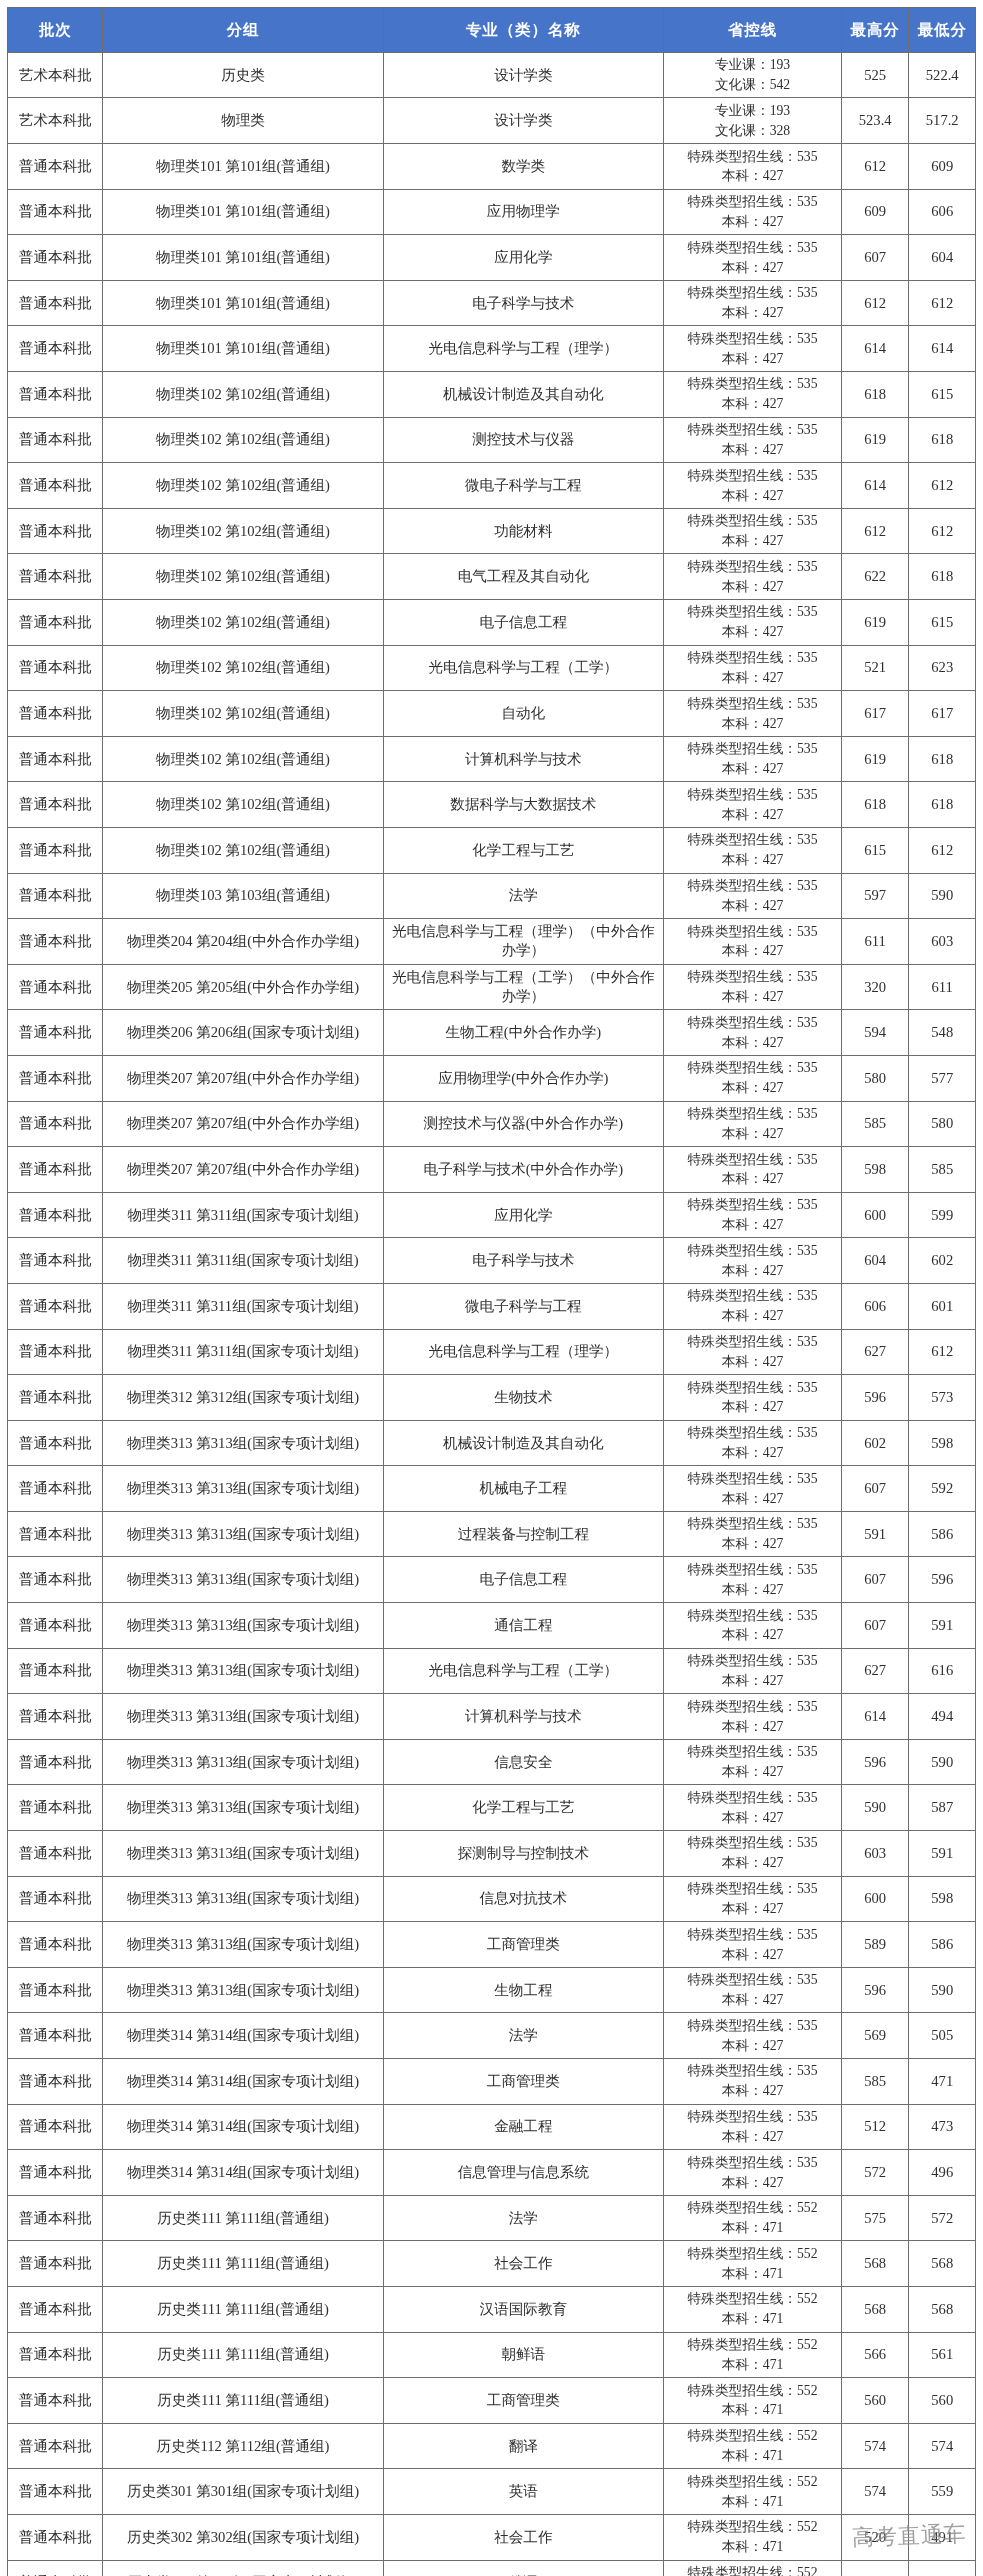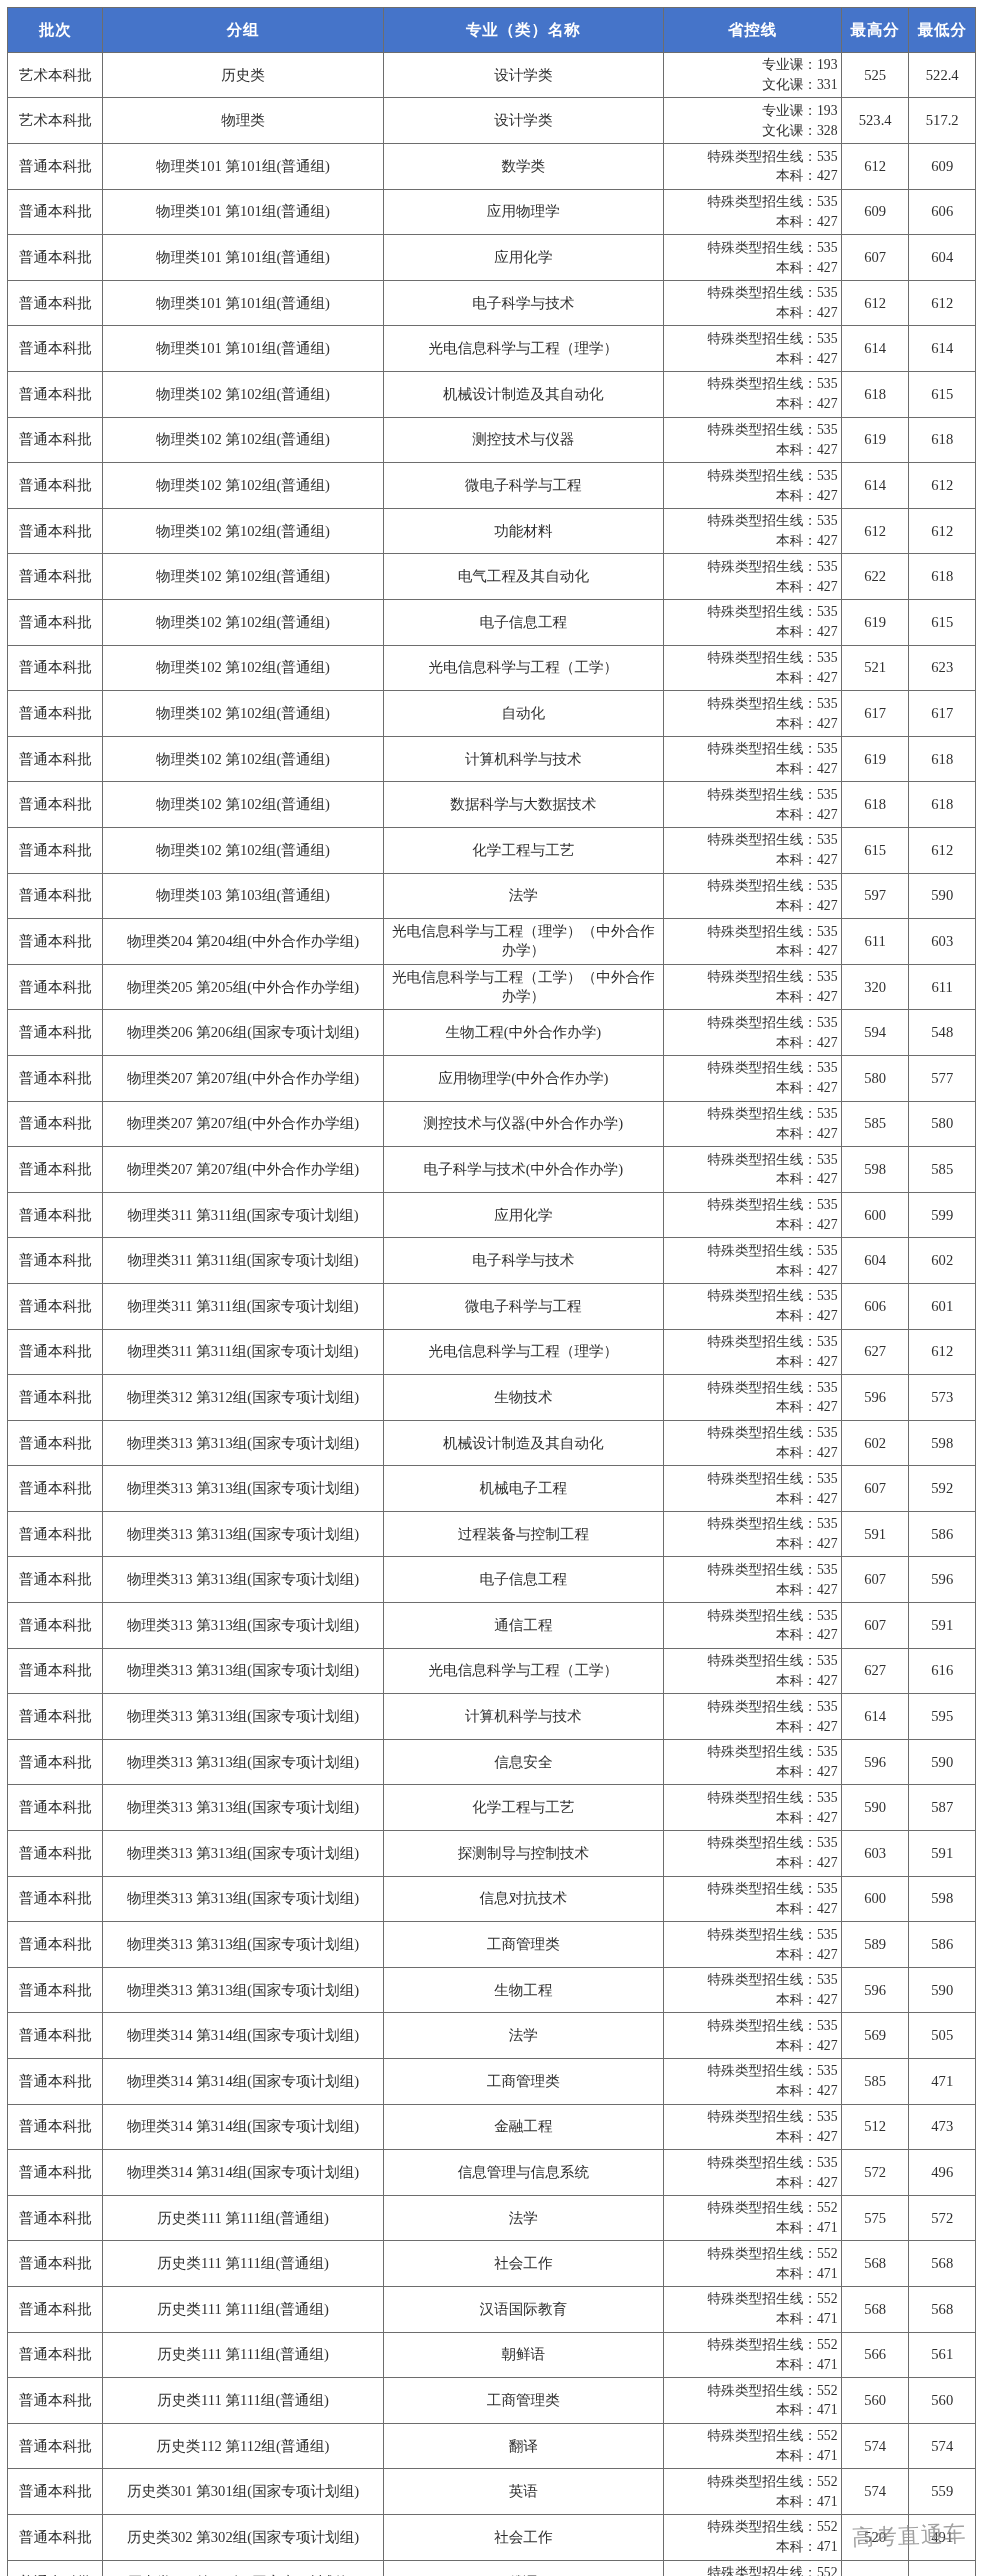--- a/index.html
+++ b/index.html
@@ -25,21 +25,21 @@
     font-size:15.5px;
     font-weight:600;
     height:40px;
     text-align:center;
     letter-spacing:0.9px;
     margin-left:27px;
   }
   tbody td{height:41px;font-size:14.6px;}
   td.c-batch,td.c-group,td.c-major,td.c-max,td.c-min{text-align:center;}
   td.c-control{
-    text-align:right;
+    text-align:center;
     font-size:13.7px;
     padding-left:6.4px;
     line-height:1.45;
   }
   td.c-control div{white-space:nowrap;}
   td.c-max,td.c-min{font-size:14.6px;}
   .watermark{
     position:absolute;
     left:852px;top:2521px;
     font-size:22px;
@@ -75,21 +75,21 @@
         <th>最低分</th>
       </tr>
     </thead>
     <tbody>
         <tr>
       <td class="c-batch">艺术本科批</td>
       <td class="c-group">历史类</td>
       <td class="c-major">设计学类</td>
       <td class="c-control">
             <div>专业课：193</div>
-            <div>文化课：331</div>
+            <div>文化课：542</div>
           </td>
       <td class="c-max">525</td>
       <td class="c-min">522.4</td>
     </tr>
         <tr>
       <td class="c-batch">艺术本科批</td>
       <td class="c-group">物理类</td>
       <td class="c-major">设计学类</td>
       <td class="c-control">
             <div>专业课：193</div>
@@ -474,21 +474,21 @@
     </tr>
         <tr>
       <td class="c-batch">普通本科批</td>
       <td class="c-group">物理类313 第313组(国家专项计划组)</td>
       <td class="c-major">计算机科学与技术</td>
       <td class="c-control">
             <div>特殊类型招生线：535</div>
             <div>本科：427</div>
           </td>
       <td class="c-max">614</td>
-      <td class="c-min">595</td>
+      <td class="c-min">494</td>
     </tr>
         <tr>
       <td class="c-batch">普通本科批</td>
       <td class="c-group">物理类313 第313组(国家专项计划组)</td>
       <td class="c-major">信息安全</td>
       <td class="c-control">
             <div>特殊类型招生线：535</div>
             <div>本科：427</div>
           </td>
       <td class="c-max">596</td>

